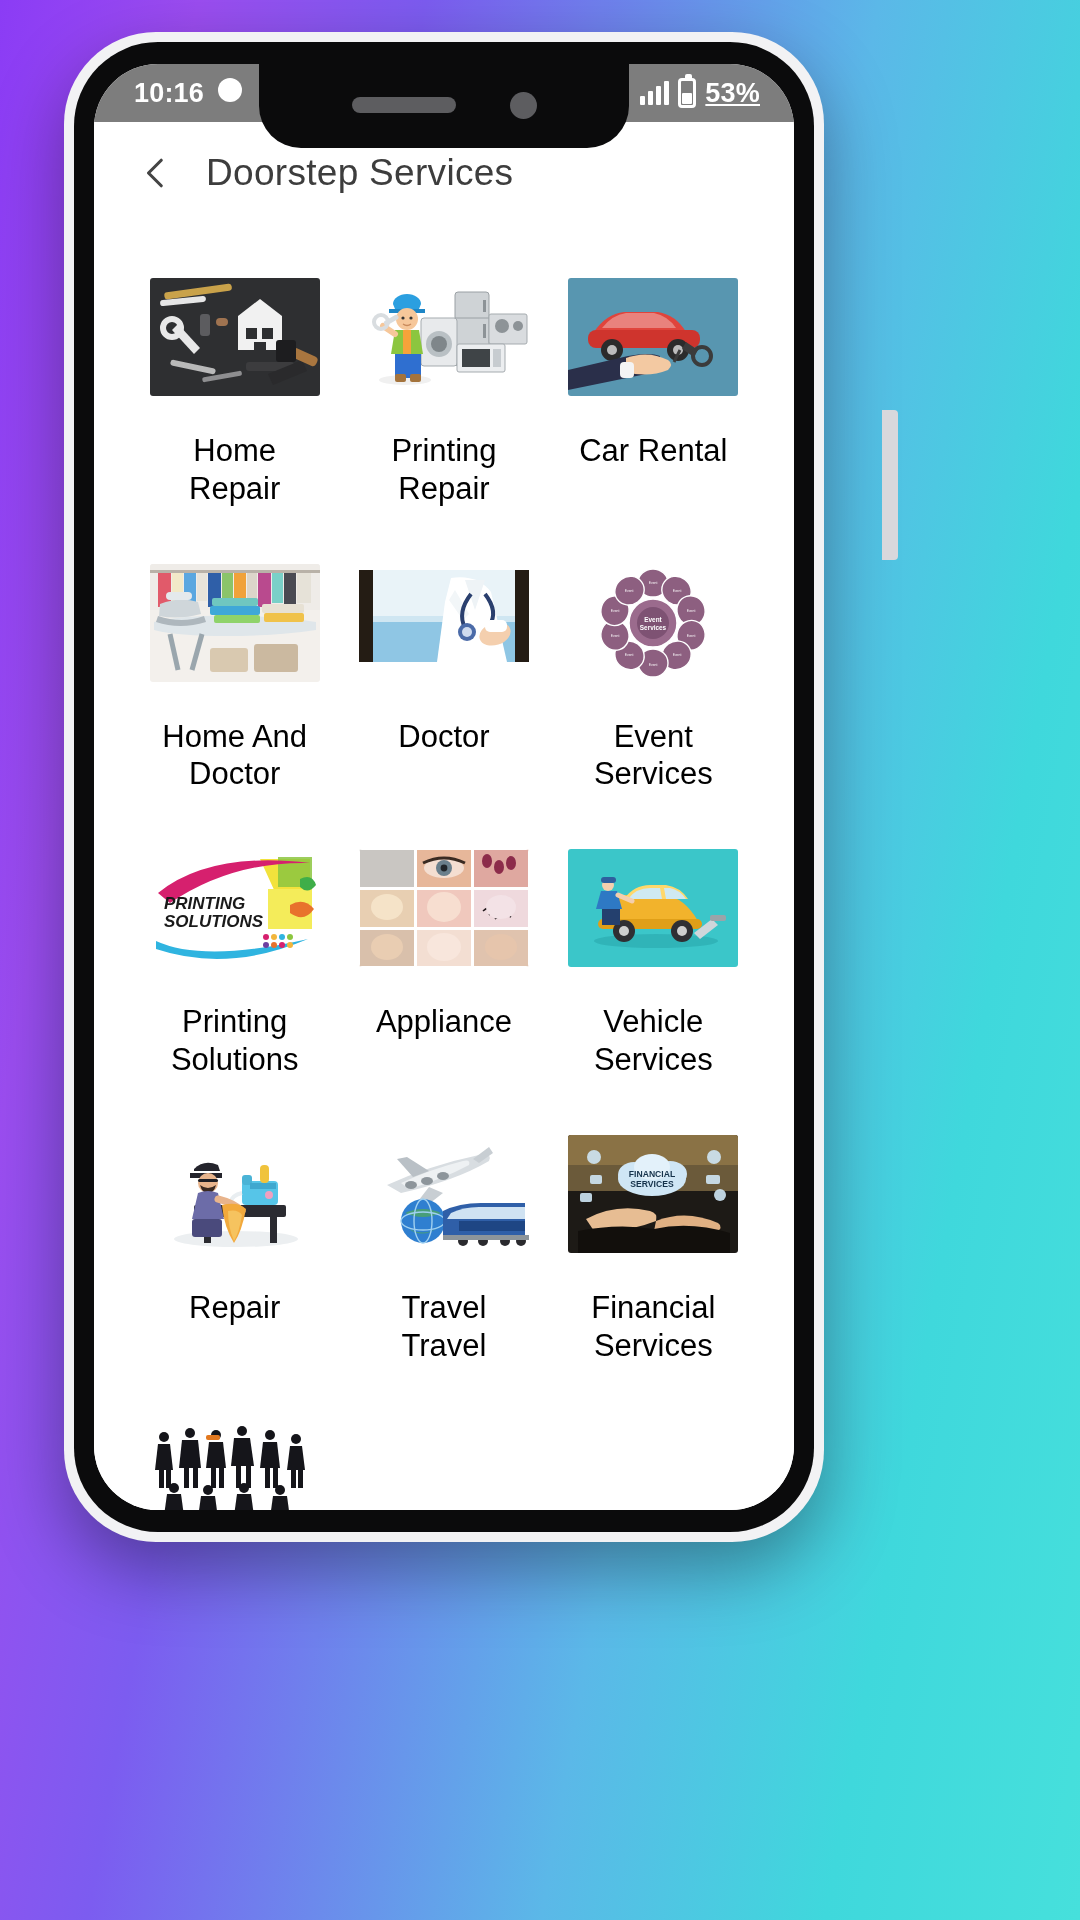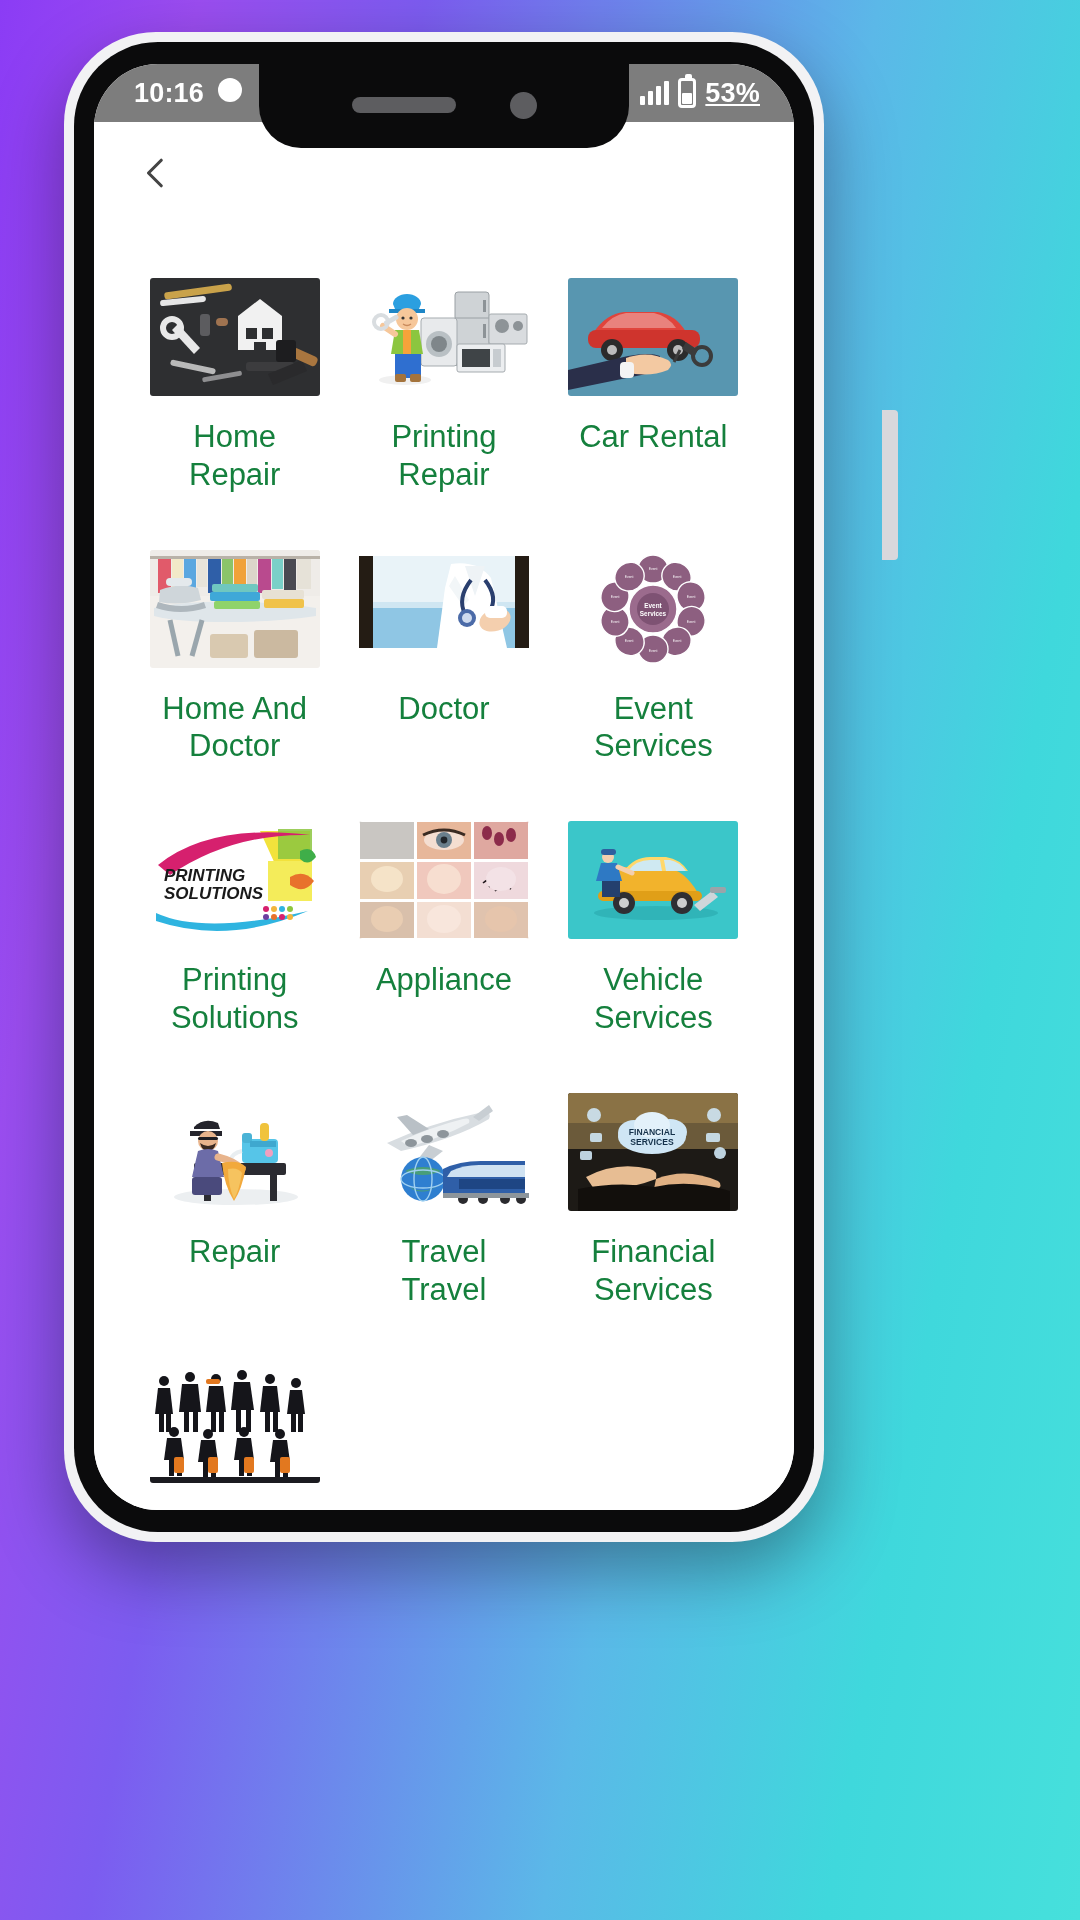--- a/index.html
+++ b/index.html
@@ -85,22 +85,22 @@
     padding:54px 36px 0 36px; row-gap:56px;
   }
   .service-card{ display:flex; flex-direction:column; align-items:center; cursor:pointer; }
   .thumb{
     width:170px; height:118px; border-radius:3px; overflow:hidden;
     background:#fff; position:relative;
     display:flex; align-items:center; justify-content:center;
   }
   .thumb svg{ display:block; width:100%; height:100%; }
   .service-label{
-    margin-top:22px; text-align:center; font-size:31px; line-height:1.22;
-    color:#15803d; max-width:190px; font-weight:400;
+    margin-top:36px; text-align:center; font-size:31px; line-height:1.22;
+    color:#000000; max-width:190px; font-weight:400;
   }
 </style>
 </head>
 <body>
 
 <div id="phone-frame">
 
   <div class="side-btn" id="btn-mute"></div>
   <div class="side-btn" id="btn-volup"></div>
   <div class="side-btn" id="btn-voldn"></div>
@@ -130,20 +130,21 @@
         <div id="notch-speaker"></div>
         <div id="notch-camera"></div>
       </div>
 
       <div id="app-header">
         <div id="back-button">
           <svg viewBox="0 0 24 24" width="36" height="36">
             <path d="M15.5 3.5 L7 12 L15.5 20.5" fill="none" stroke="#444" stroke-width="2.1" stroke-linecap="round" stroke-linejoin="round"></path>
           </svg>
         </div>
+        <div id="page-title">Doorstep Services</div>
       </div>
 
       <div id="services-scroll">
         <div id="services-grid">
 
           <div class="service-card">
             <div class="thumb">
               <svg viewBox="0 0 170 118" preserveAspectRatio="none">
                 <rect width="170" height="118" fill="#2e2f31"></rect>
                 <g transform="translate(0,0)">

